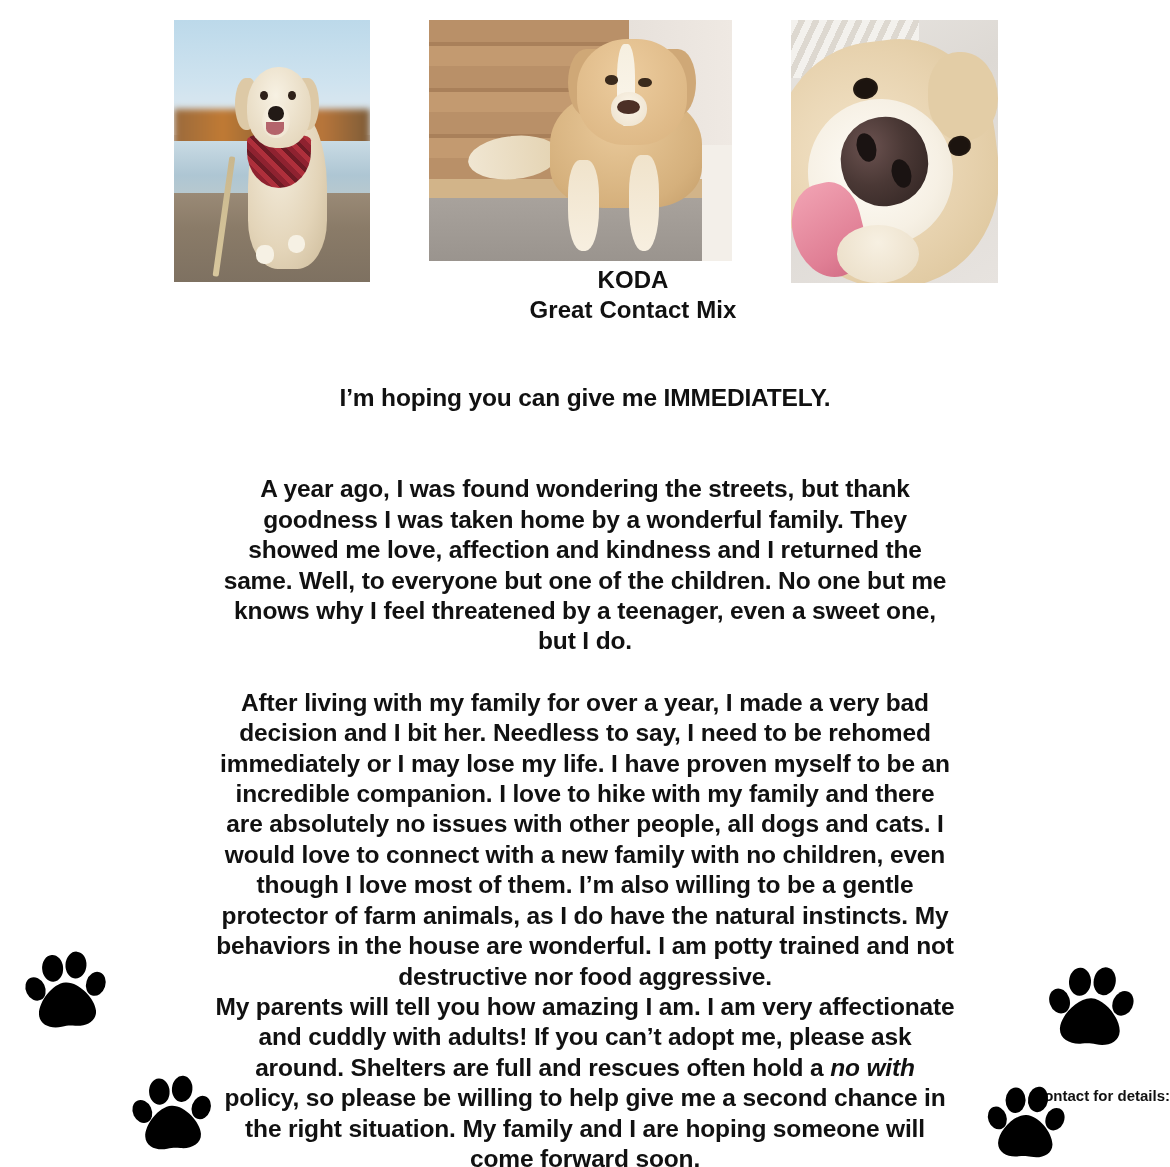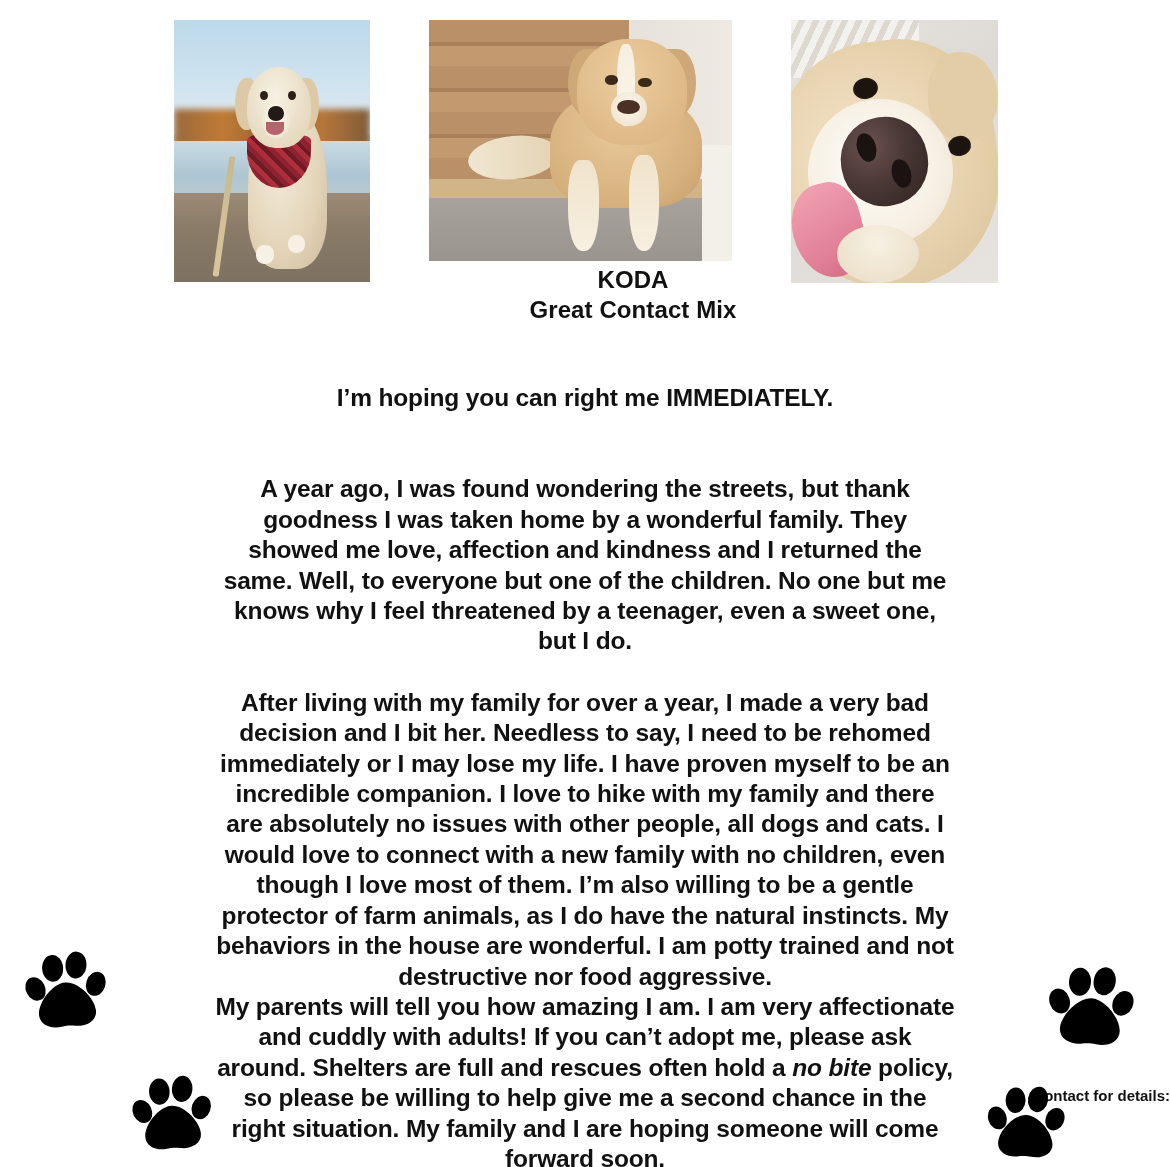--- a/index.html
+++ b/index.html
@@ -240,26 +240,26 @@
     <div class="ph-layer p3-nos-b"></div>
   </div>
 </div>
 
 <div class="caption">
   <div>KODA</div>
   <div>Great Contact Mix</div>
 </div>
 
 <div class="poster-body">
-  <p>I’m hoping you can right me IMMEDIATELY.</p>
+  <p>I’m hoping you can give me IMMEDIATELY.</p>
   <div class="gap-lg"></div>
   <p>A year ago, I was found wondering the streets, but thank goodness I was taken home by a wonderful family. They showed me love, affection and kindness and I returned the same. Well, to everyone but one of the children. No one but me knows why I feel threatened by a teenager, even a sweet one, but I do.</p>
   <div class="gap-sm"></div>
   <p>After living with my family for over a year, I made a very bad decision and I bit her. Needless to say, I need to be rehomed immediately or I may lose my life. I have proven myself to be an incredible companion. I love to hike with my family and there are absolutely no issues with other people, all dogs and cats. I would love to connect with a new family with no children, even though I love most of them. I’m also willing to be a gentle protector of farm animals, as I do have the natural instincts. My behaviors in the house are wonderful. I am potty trained and not destructive nor food aggressive.</p>
-  <p><span>My parents will tell you how amazing I am.  I am very affectionate and cuddly with adults!  If you can’t adopt me, please ask around. Shelters are full and rescues often hold a </span><span class="ital">no bite</span><span> policy, so please be willing to help give me a second chance in the right situation. My family and I are hoping someone will come forward soon.</span></p>
+  <p><span>My parents will tell you how amazing I am.  I am very affectionate and cuddly with adults!  If you can’t adopt me, please ask around. Shelters are full and rescues often hold a </span><span class="ital">no with</span><span> policy, so please be willing to help give me a second chance in the right situation. My family and I are hoping someone will come forward soon.</span></p>
 </div>
 
 <div class="contact">
   <div>Contact for details:</div>
 </div>
 
 <div class="paw paw-1">
   <svg viewBox="0 0 100 100" aria-hidden="true">
     <g fill="#000000">
       <ellipse cx="36" cy="22" rx="12.5" ry="16"></ellipse>

